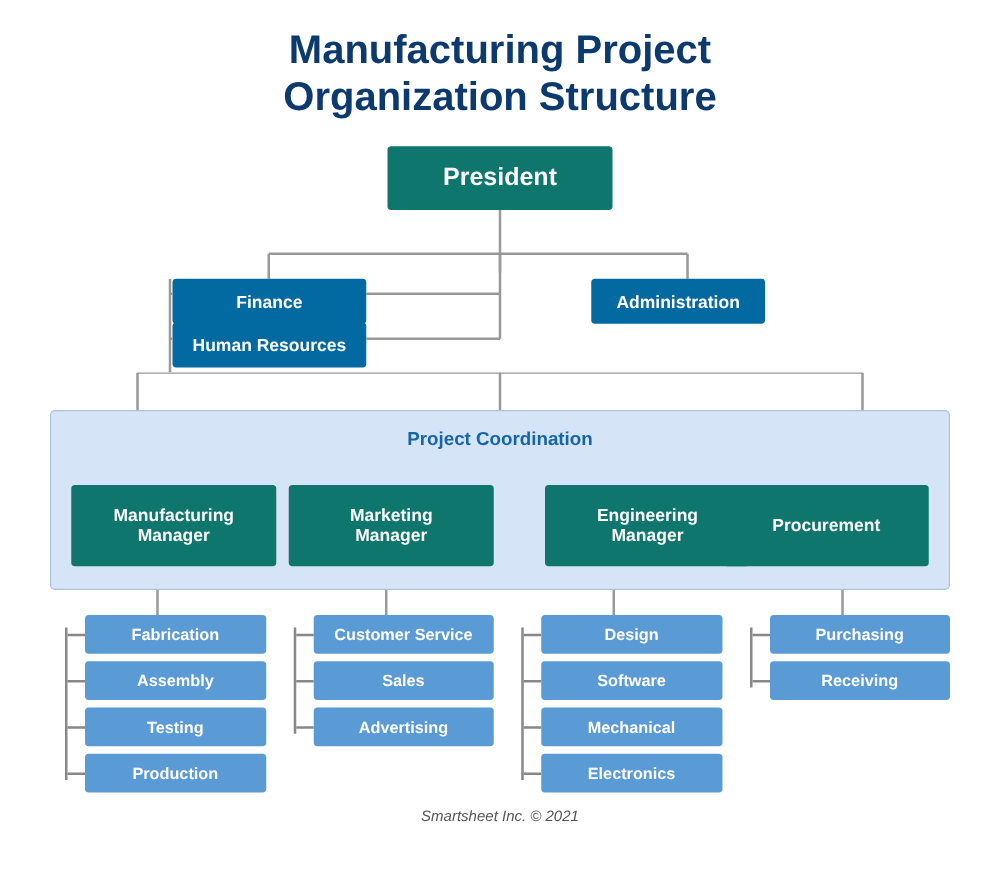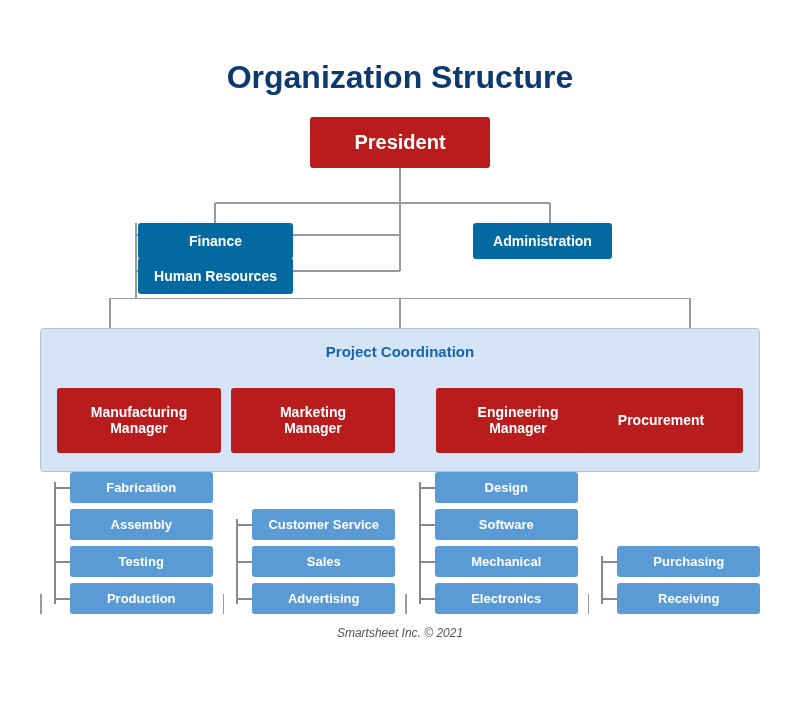--- a/index.html
+++ b/index.html
@@ -19,21 +19,21 @@
       font-size: 32px;
       font-weight: 900;
       color: #0d3a6e;
       text-align: center;
       line-height: 1.2;
       margin-bottom: 20px;
     }
 
     
     .node-blue {
-      background: #b91c1c;
+      background: #0f766e;
       color: #ffffff;
       font-weight: 700;
       font-size: 14px;
       text-align: center;
       padding: 10px 14px;
       border-radius: 3px;
     }
 
     .node-salmon {
       background: #0369a1;
@@ -105,22 +105,22 @@
       display: flex;
       justify-content: space-between;
       gap: 10px;
       margin-top: 0;
       padding-top: 0;
     }
 
     .child-col {
       flex: 1;
       display: flex;
-      flex-direction: row;
-      align-items: flex-end;
+      flex-direction: column;
+      align-items: flex-start;
     }
 
     .vline-short {
       width: 2px;
       background: #888;
       height: 20px;
       margin: 0 auto;
     }
 
     .children-list {
@@ -182,21 +182,21 @@
       display: flex;
       flex-direction: column;
       align-items: center;
     }
 
   </style>
 </head>
 <body>
 
 <div class="title">
-  <br>
+  <span>Manufacturing Project</span><br>
   <span>Organization Structure</span>
 </div>
 
 <div class="section-wrapper">
 
   <div class="president-block">
     <div class="node-blue president-node">
       <span>President</span>
     </div>
   </div>

